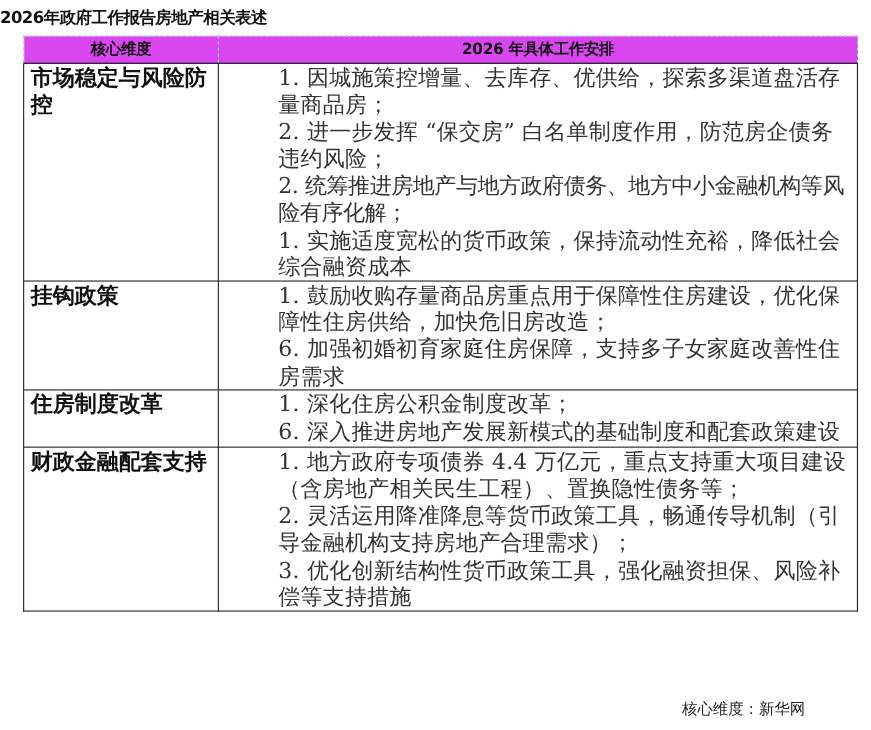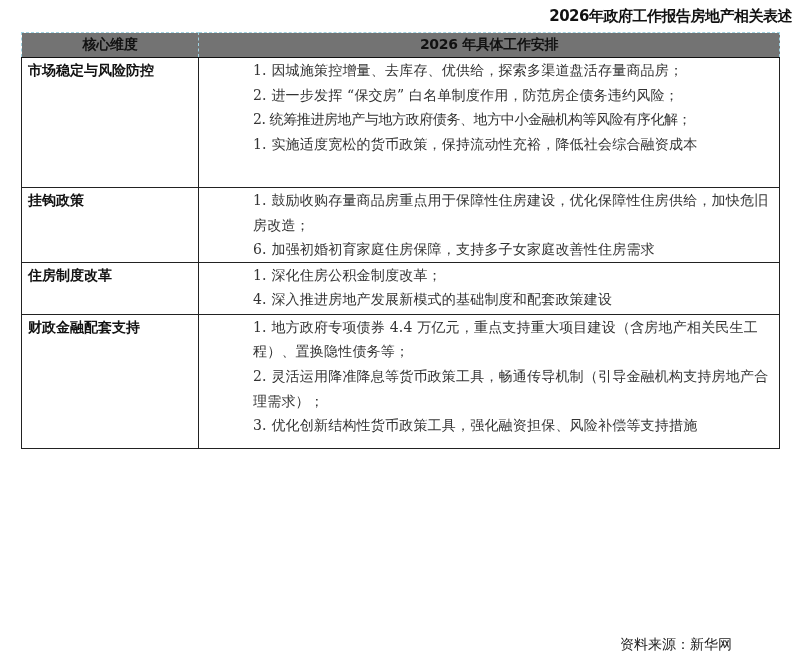--- a/index.html
+++ b/index.html
@@ -13,58 +13,58 @@
     position: relative;
     overflow: hidden;
     font-family: "DejaVu Serif", "Liberation Serif", serif;
     color: #222222;
   }
   .title {
     position: absolute;
     left: 0;
     top: 6px;
     width: 792px;
-    text-align: right;
+    text-align: left;
     font-family: "DejaVu Sans", "Liberation Sans", sans-serif;
     font-weight: bold;
     font-size: 15px;
     line-height: 20px;
     color: #111111;
     letter-spacing: -0.5px;
   }
   table.policy {
     position: absolute;
     left: 21px;
     top: 32px;
     width: 758px;
     border-collapse: collapse;
     table-layout: fixed;
   }
   table.policy col.c1 { width: 177px; }
   table.policy col.c2 { width: 581px; }
   table.policy th {
-    background: #737373;
+    background: #d946ef;
     height: 24px;
     padding: 0;
     font-family: "DejaVu Sans", "Liberation Sans", sans-serif;
     font-weight: bold;
     font-size: 14px;
     color: #111111;
     text-align: center;
     border-top: 1px dashed #9fd3e2;
     border-left: 1px dashed #9fd3e2;
     border-right: 1px dashed #9fd3e2;
     border-bottom: 1.5px solid #111111;
     letter-spacing: -0.3px;
   }
   table.policy td {
     border: 1px solid #222222;
     vertical-align: top;
     padding: 0 6px 0 6px;
-    font-size: 14px;
+    font-size: 20px;
     line-height: 24.6px;
   }
   td.dim {
     font-weight: bold;
     font-family: "DejaVu Serif", "Liberation Serif", serif;
     color: #111111;
     padding-left: 8px;
   }
   td.items div {
     color: #333333;
@@ -111,27 +111,27 @@
       <td class="dim">挂钩政策</td>
       <td class="items">
         <div>1. 鼓励收购存量商品房重点用于保障性住房建设，优化保障性住房供给，加快危旧房改造；</div>
         <div>6. 加强初婚初育家庭住房保障，支持多子女家庭改善性住房需求</div>
       </td>
     </tr>
     <tr style="height:52px">
       <td class="dim">住房制度改革</td>
       <td class="items">
         <div>1. 深化住房公积金制度改革；</div>
-        <div>4. 深入推进房地产发展新模式的基础制度和配套政策建设</div>
+        <div>6. 深入推进房地产发展新模式的基础制度和配套政策建设</div>
       </td>
     </tr>
     <tr style="height:134px">
       <td class="dim">财政金融配套支持</td>
       <td class="items">
         <div>1. 地方政府专项债券 4.4 万亿元，重点支持重大项目建设（含房地产相关民生工程）、置换隐性债务等；</div>
         <div>2. 灵活运用降准降息等货币政策工具，畅通传导机制（引导金融机构支持房地产合理需求）；</div>
         <div>3. 优化创新结构性货币政策工具，强化融资担保、风险补偿等支持措施</div>
       </td>
     </tr>
   </tbody>
 </table>
 
-<div class="source">资料来源：新华网</div>
+<div class="source">核心维度：新华网</div>
 
 </body></html>

